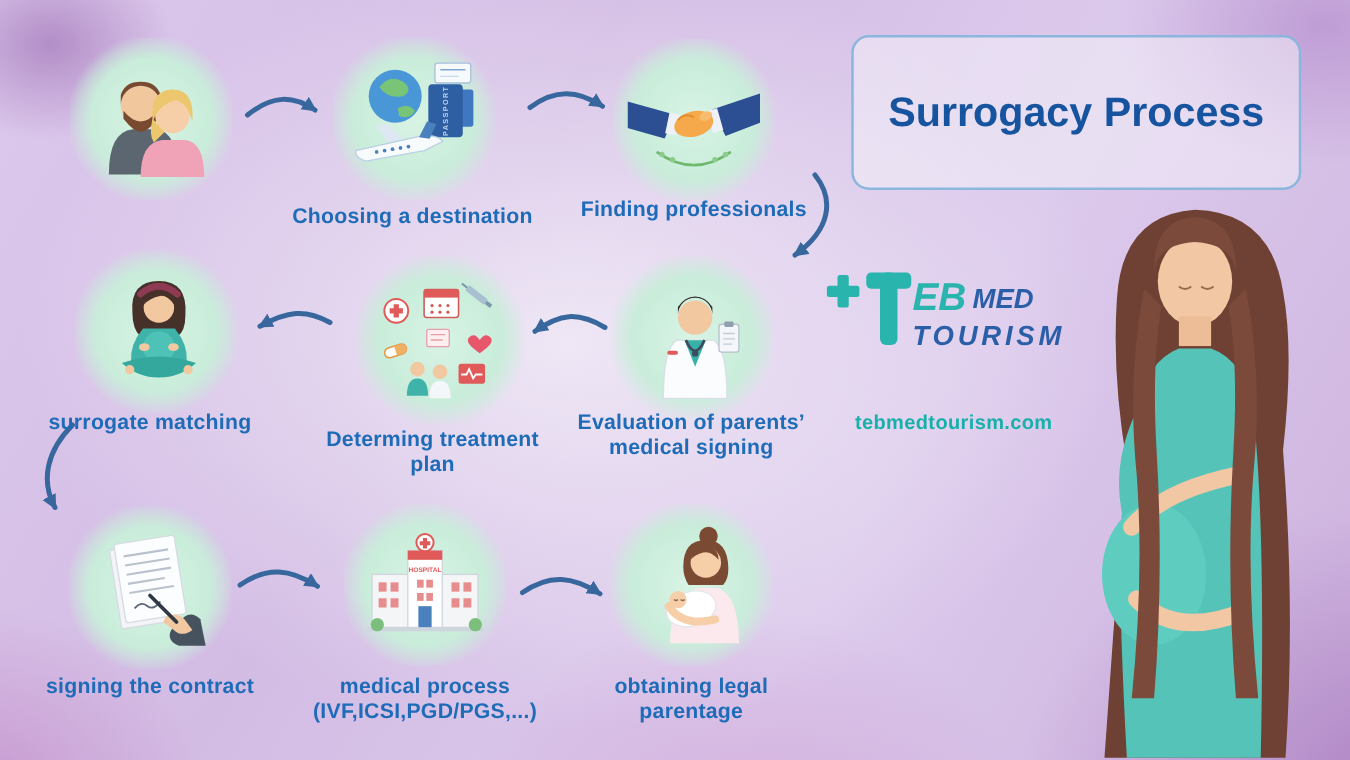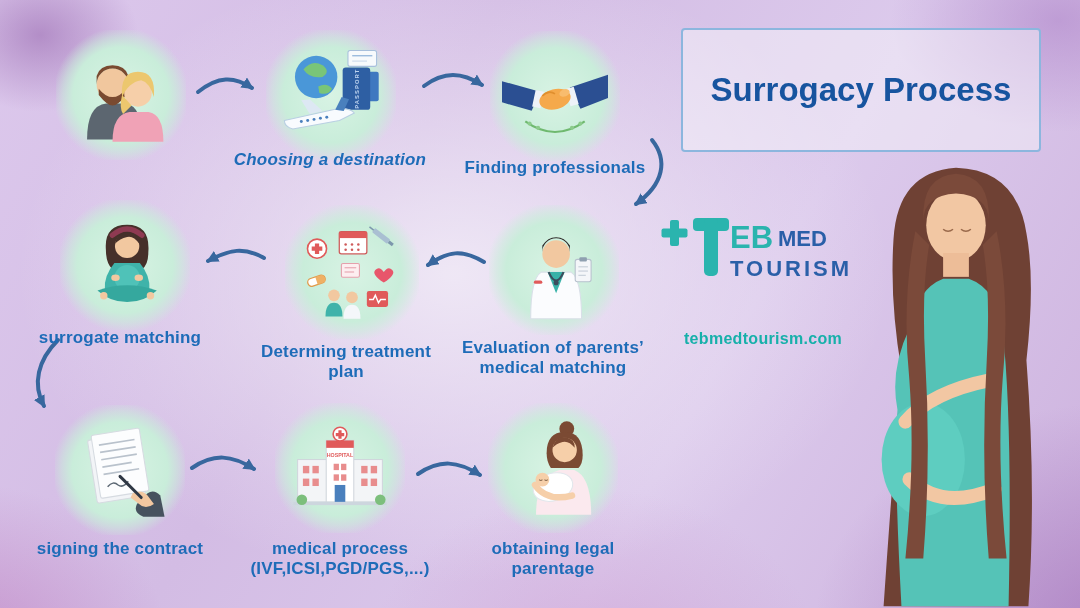--- a/index.html
+++ b/index.html
@@ -21,27 +21,27 @@
     background:radial-gradient(circle at 50% 50%, #d8f3e4 0%, #c9edda 52%, rgba(201,237,218,.55) 63%, rgba(201,237,218,0) 74%);
   }
   .bubble svg{width:106px;height:106px;}
   .lbl{
     position:absolute;text-align:center;font-weight:700;color:#1e6cb8;
     font-size:17px;line-height:20px;letter-spacing:.2px;z-index:3;
   }
   .arrows{position:absolute;left:0;top:0;z-index:2;pointer-events:none;}
   .title-box{
     position:absolute;left:681px;top:28px;width:356px;height:120px;
-    border:2px solid #8cb6de;border-radius:4px;
+    border:2px solid #8cb6de;border-radius:14px;
     background:rgba(246,243,250,.5);
     display:flex;flex-direction:row;align-items:center;justify-content:center;
     z-index:3;
   }
   .title-box .line{font-size:33px;font-weight:700;color:#17549f;line-height:42px;}
-  .logo{position:absolute;left:660px;top:206px;width:215px;height:105px;z-index:3;}
+  .logo{position:absolute;left:660px;top:206px;width:215px;height:105px;z-index:3;font-style:italic;}
   .website{
     position:absolute;left:640px;top:330px;width:246px;text-align:center;
     font-size:16px;font-weight:700;color:#17b0aa;z-index:3;letter-spacing:.3px;
   }
   .woman{position:absolute;left:832px;top:160px;width:248px;height:448px;z-index:1;}
 </style>
 </head>
 <body>
 
 <div class="canvas">
@@ -248,29 +248,29 @@
       <path d="M34,94 Q34,58 56,52 L70,52 Q86,58 86,94 Z" fill="#fbe9ee"></path>
       <g transform="rotate(-16 50 68)">
         <ellipse cx="50" cy="68" rx="19" ry="13" fill="#ffffff" stroke="#e2e7ec"></ellipse>
       </g>
       <circle cx="40" cy="61" r="6.5" fill="#f6cfa9"></circle>
       <path d="M37,61 q1.5,1.5 3,0 M42,61 q1.5,1.5 3,0" stroke="#8a6a4f" stroke-width="1" fill="none"></path>
       <path d="M33,66 Q44,82 68,76" stroke="#f6cfa9" stroke-width="6" fill="none" stroke-linecap="round"></path>
     </svg>
   </div>
 
-  <div class="lbl" style="left:210px;top:150px;width:240px;font-style:italic;">
+  <div class="lbl" style="left:210px;top:163px;width:240px;">
     <div>Choosing a destination</div>
   </div>
   <div class="lbl" style="left:445px;top:158px;width:220px;">
     <div>Finding professionals</div>
   </div>
-  <div class="lbl" style="left:440px;top:338px;width:226px;">
+  <div class="lbl" style="left:440px;top:328px;width:226px;">
     <div>Evaluation of parents’</div>
-    <div>medical matching</div>
+    <div>medical signing</div>
   </div>
   <div class="lbl" style="left:240px;top:342px;width:212px;">
     <div>Determing treatment</div>
     <div>plan</div>
   </div>
   <div class="lbl" style="left:15px;top:328px;width:210px;">
     <div>surrogate matching</div>
   </div>
   <div class="lbl" style="left:15px;top:539px;width:210px;">
     <div>signing the contract</div>

